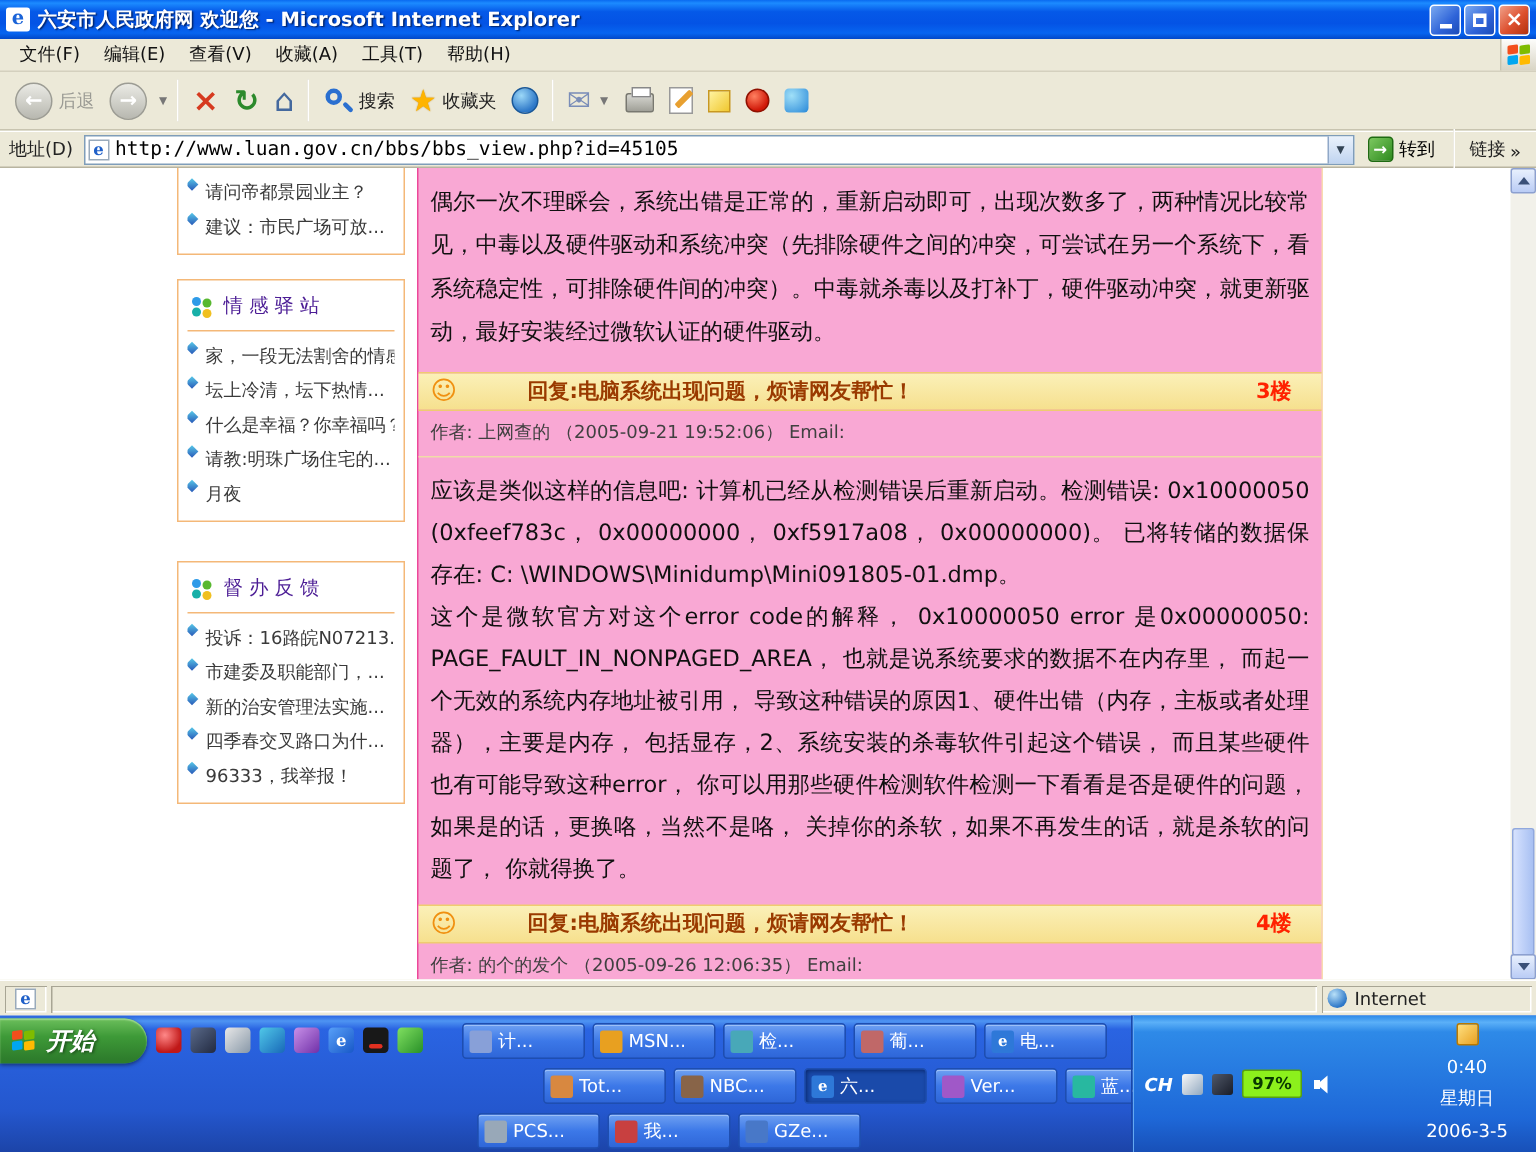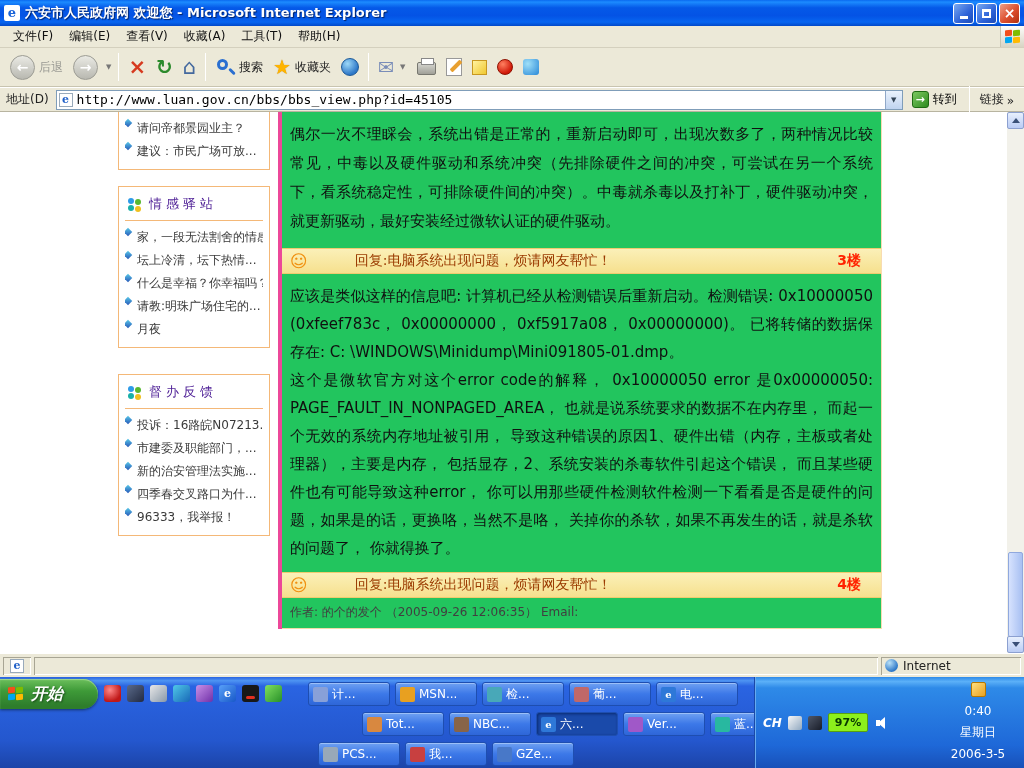--- a/index.html
+++ b/index.html
@@ -94,27 +94,27 @@
   .shead { display:flex; align-items:center; gap:7px; padding:5px 2px 7px; border-bottom:1px solid #F4B878; margin-bottom:5px; }
   .shead-text { color:#4c1d95; font-weight:normal; font-size:13px; letter-spacing:4px; white-space:nowrap; }
   .clover { position:relative; width:15px; height:15px; flex:0 0 auto; }
   .clover::before { content:""; position:absolute; left:1px; top:1px; width:6px; height:6px; border-radius:50%;
     background:#2E9BE8; box-shadow:7px 1px 0 #58B830, 0px 7px 0 #18B0A8, 7px 8px 0 #F0C020; }
   .sitem { display:flex; align-items:flex-start; gap:6px; padding:3px 0; font-size:12px; color:#3A3A3A;
     white-space:nowrap; overflow:hidden; }
   .bullet { flex:0 0 auto; width:6px; height:6px; background:linear-gradient(135deg,#58C8E8,#2858B8);
     transform:rotate(45deg); }
 
-  .main { position:absolute; left:278px; top:0; width:604px; border-left:4px solid #ec4899;
-    border-right:1px solid #F8DCB0; background:#22c55e; }
+  .main { position:absolute; left:278px; top:0; width:604px; border-left:1px solid #ec4899;
+    border-right:1px solid #F8DCB0; background:#f9a8d4; }
   .intro { padding:8px 8px 12px; font-size:15px; line-height:29px; color:#101010; text-align:justify; }
   .reply-bar { display:flex; align-items:center; gap:7px; background:linear-gradient(180deg,#FBF0B8,#F6E08E);
     border-top:1px solid #EFCB70; border-bottom:1px solid #EFCB70; height:26px; padding:0 8px; }
   .smiley { color:#F09010; font-size:17px; line-height:17px; flex:0 0 auto; }
-  .reply-title { color:#9A3A00; font-weight:normal; font-size:14px; flex:1; white-space:nowrap; overflow:hidden;padding-left:40px; }
+  .reply-title { color:#9A3A00; font-weight:bold; font-size:14px; flex:1; white-space:nowrap; overflow:hidden;padding-left:40px; }
   .floor { color:#FF2200; font-weight:bold; font-size:14px; padding-right:12px; flex:0 0 auto; }
   .author { font-size:12px; color:#404040; padding:6px 8px 7px; border-bottom:1px solid #F0DCA8; }
   .rbody { padding:8px 8px 10px; font-size:15px; line-height:28px; color:#101010; text-align:justify; }
   .rbody p { margin:0; }
 
   
   .scrollbar { position:absolute; right:0; top:0; width:17px; height:100%; background:#F2F1EA; }
   .sb-arrow { position:absolute; left:0; width:17px; height:17px; background:linear-gradient(180deg,#E8F0FD,#BACCF5);
     border:1px solid #8CA0D0; border-radius:2px; display:flex; align-items:center; justify-content:center; }
   .sb-arrow.up { top:0; } .sb-arrow.down { bottom:0; }
@@ -361,20 +361,21 @@
     </div>
 
     <div class="main">
       <div class="intro">偶尔一次不理睬会，系统出错是正常的，重新启动即可，出现次数多了，两种情况比较常见，中毒以及硬件驱动和系统冲突（先排除硬件之间的冲突，可尝试在另一个系统下，看系统稳定性，可排除硬件间的冲突）。中毒就杀毒以及打补丁，硬件驱动冲突，就更新驱动，最好安装经过微软认证的硬件驱动。</div>
 
       <div class="reply-bar">
         <span class="smiley">☺</span>
         <span class="reply-title">回复:电脑系统出现问题，烦请网友帮忙！</span>
         <span class="floor">3楼</span>
       </div>
+      <div class="author">作者: 上网查的 （2005-09-21 19:52:06） Email:</div>
       <div class="rbody">
         <p>应该是类似这样的信息吧:  计算机已经从检测错误后重新启动。检测错误:  0x10000050 (0xfeef783c， 0x00000000， 0xf5917a08， 0x00000000)。 已将转储的数据保存在:  C: \WINDOWS\Minidump\Mini091805-01.dmp。</p>
         <p>这个是微软官方对这个error code的解释， 0x10000050 error 是0x00000050:  PAGE_FAULT_IN_NONPAGED_AREA， 也就是说系统要求的数据不在内存里， 而起一个无效的系统内存地址被引用， 导致这种错误的原因1、硬件出错（内存，主板或者处理器），主要是内存， 包括显存，2、系统安装的杀毒软件引起这个错误， 而且某些硬件也有可能导致这种error， 你可以用那些硬件检测软件检测一下看看是否是硬件的问题，如果是的话，更换咯，当然不是咯， 关掉你的杀软，如果不再发生的话，就是杀软的问题了， 你就得换了。</p>
       </div>
 
       <div class="reply-bar">
         <span class="smiley">☺</span>
         <span class="reply-title">回复:电脑系统出现问题，烦请网友帮忙！</span>
         <span class="floor">4楼</span>
       </div>

